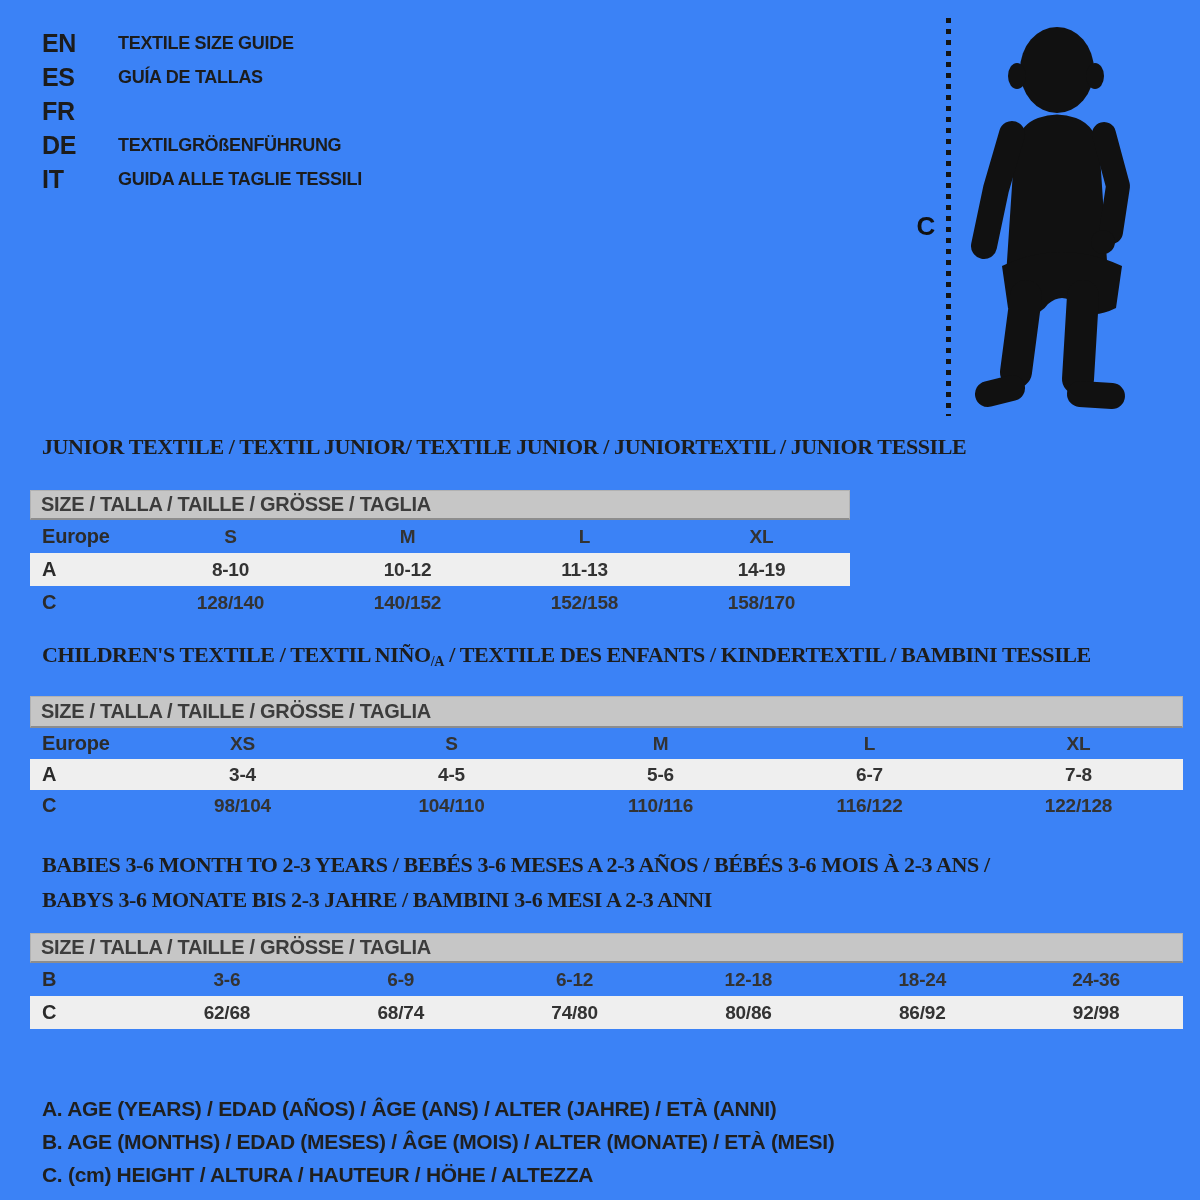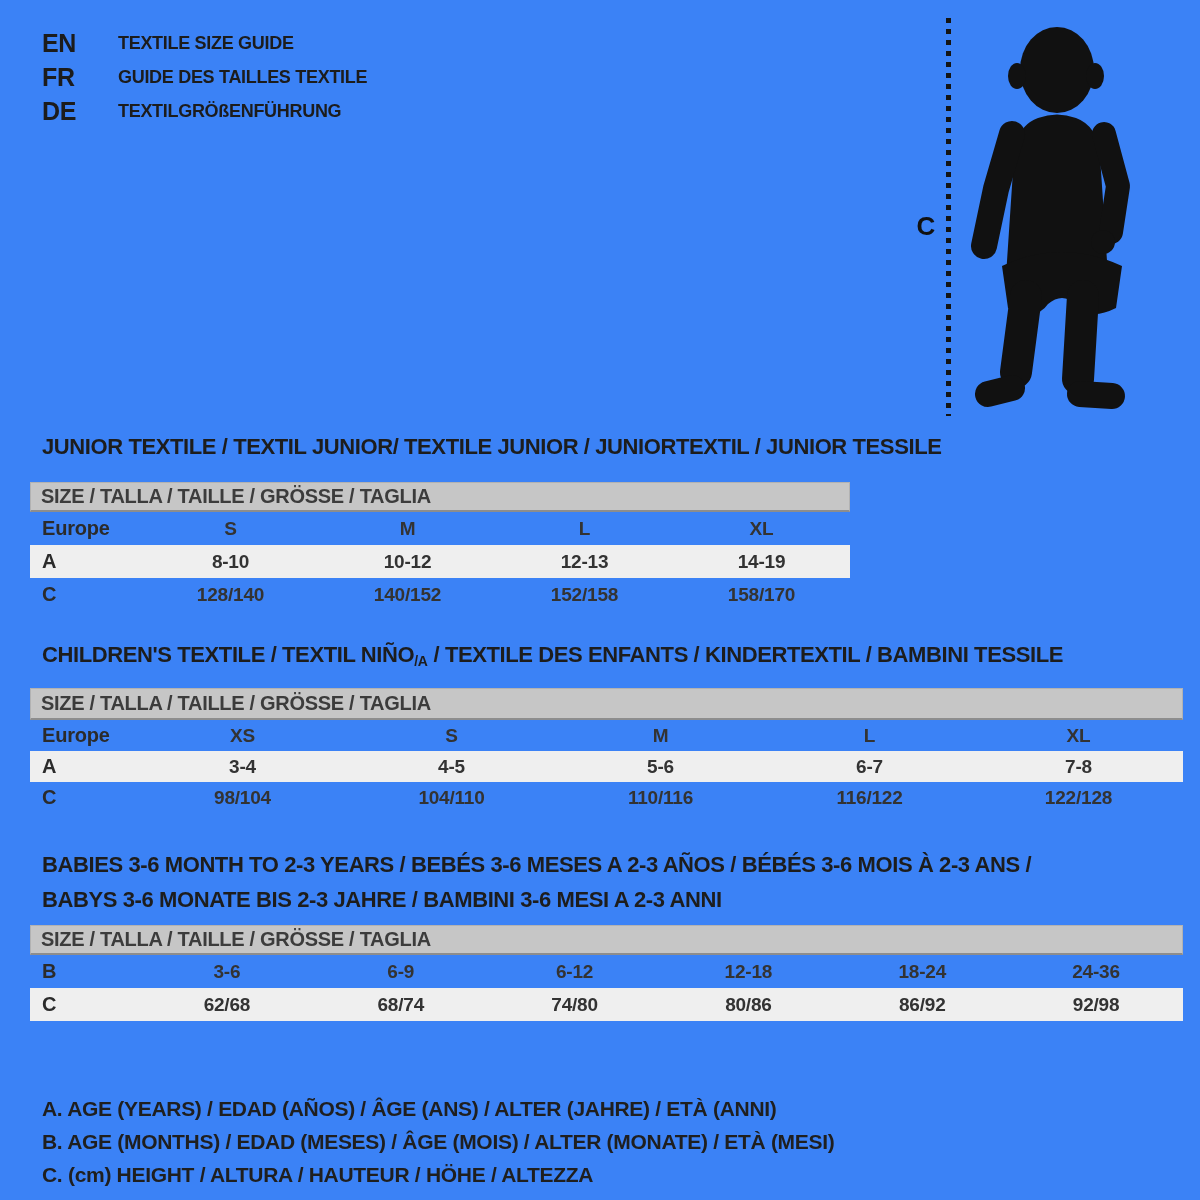--- a/index.html
+++ b/index.html
@@ -16,29 +16,29 @@
   .dash-line{
     position:absolute;left:946px;top:18px;width:5px;height:398px;
     background:repeating-linear-gradient(to bottom,#141414 0 5px,transparent 5px 11px);
   }
   .c-label{position:absolute;left:908px;top:211px;width:36px;text-align:center;
     font-size:26px;font-weight:700;color:#111;}
   .toddler{position:absolute;left:966px;top:24px;}
   
   .sec-heading{
     position:absolute;left:42px;font-size:22px;font-weight:700;letter-spacing:-0.4px;
-    color:#1d1d1d;white-space:nowrap;
+    color:#1d1d1d;white-space:nowrap;font-family:Liberation Serif, serif;
   }
   .sec-heading .subs{font-size:14px;vertical-align:-4px;letter-spacing:-0.2px;}
   .heading-junior{top:434px;}
   .heading-children{top:642px;}
   .heading-babies{top:847px;line-height:35px;}
   .heading-babies span{display:block;}
   
-  .tbl{position:absolute;left:30px;}
+  .tbl{position:absolute;left:30px;margin-top:8px;}
   .tbl-bar{
     box-sizing:border-box;background:#c6c6c6;border:1px solid #b2b2b2;border-bottom:2px solid #8d8d8d;
     padding-left:10px;font-size:20px;font-weight:700;letter-spacing:-0.3px;color:#3c3c3c;
     display:flex;align-items:center;
   }
   .tbl-row{display:flex;align-items:center;}
   .tbl-row.shaded{background:#efefef;}
   .cell{flex:1;text-align:center;font-size:19px;font-weight:700;letter-spacing:-0.2px;color:#333;white-space:nowrap;}
   .cell.lbl{flex:0 0 auto;text-align:left;padding-left:12px;font-size:20px;color:#2b2b2b;}
   .tbl-junior{top:482px;width:820px;}
@@ -61,26 +61,33 @@
 <body>
 
 <div id="canvas">
 
   <div class="langs">
     <div class="lang-row">
       <span class="lang-code">EN</span>
       <span class="lang-label">TEXTILE SIZE GUIDE</span>
     </div>
     <div class="lang-row">
+      <span class="lang-code">ES</span>
+      <span class="lang-label">GUÍA DE TALLAS</span>
+    </div>
+    <div class="lang-row">
       <span class="lang-code">FR</span>
-      <span class="lang-label">GUIDE DES TAILLES TEXTILE</span>
     </div>
     <div class="lang-row">
       <span class="lang-code">DE</span>
       <span class="lang-label">TEXTILGRÖßENFÜHRUNG</span>
+    </div>
+    <div class="lang-row">
+      <span class="lang-code">IT</span>
+      <span class="lang-label">GUIDA ALLE TAGLIE TESSILI</span>
     </div>
   </div>
 
   <div class="dash-line"></div>
   <div class="c-label">C</div>
   <svg class="toddler" width="172" height="395" viewBox="0 0 172 395" aria-hidden="true">
     <g fill="#111111" stroke="#111111" stroke-linecap="round" stroke-linejoin="round">
       <ellipse cx="91" cy="46" rx="37" ry="43" stroke="none"></ellipse>
       <ellipse cx="51" cy="52" rx="9" ry="13" stroke="none"></ellipse>
       <ellipse cx="129" cy="52" rx="9" ry="13" stroke="none"></ellipse>
@@ -103,21 +110,21 @@
       <span class="cell lbl">Europe</span>
       <span class="cell">S</span>
       <span class="cell">M</span>
       <span class="cell">L</span>
       <span class="cell">XL</span>
     </div>
     <div class="tbl-row shaded">
       <span class="cell lbl">A</span>
       <span class="cell">8-10</span>
       <span class="cell">10-12</span>
-      <span class="cell">12-13</span>
+      <span class="cell">11-13</span>
       <span class="cell">14-19</span>
     </div>
     <div class="tbl-row">
       <span class="cell lbl">C</span>
       <span class="cell">128/140</span>
       <span class="cell">140/152</span>
       <span class="cell">152/158</span>
       <span class="cell">158/170</span>
     </div>
   </div>

